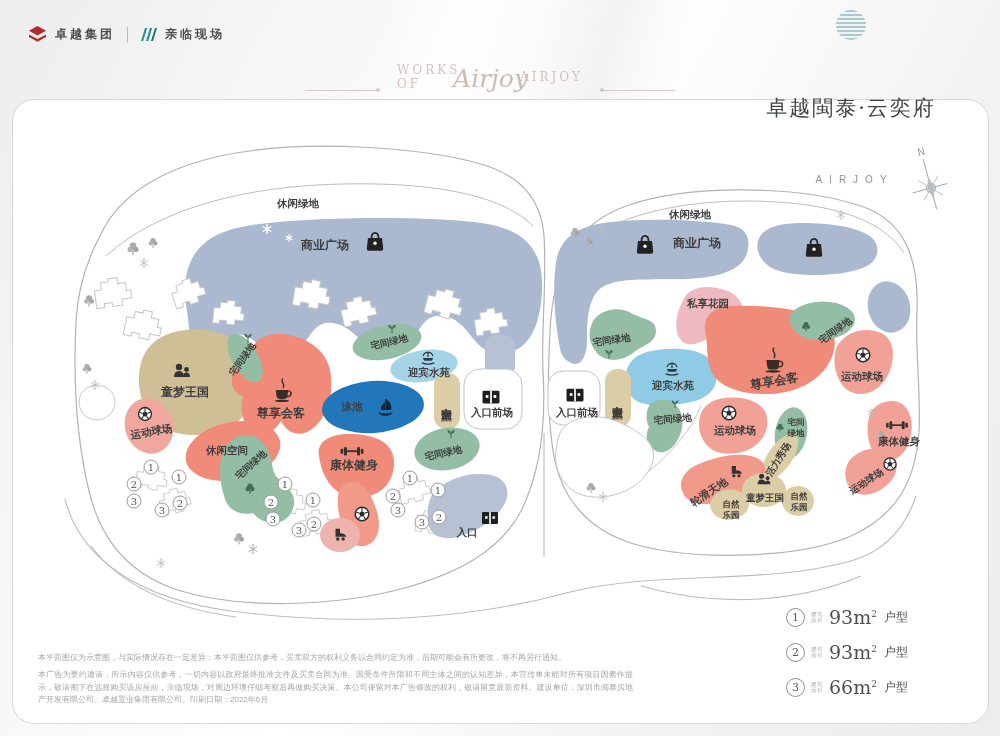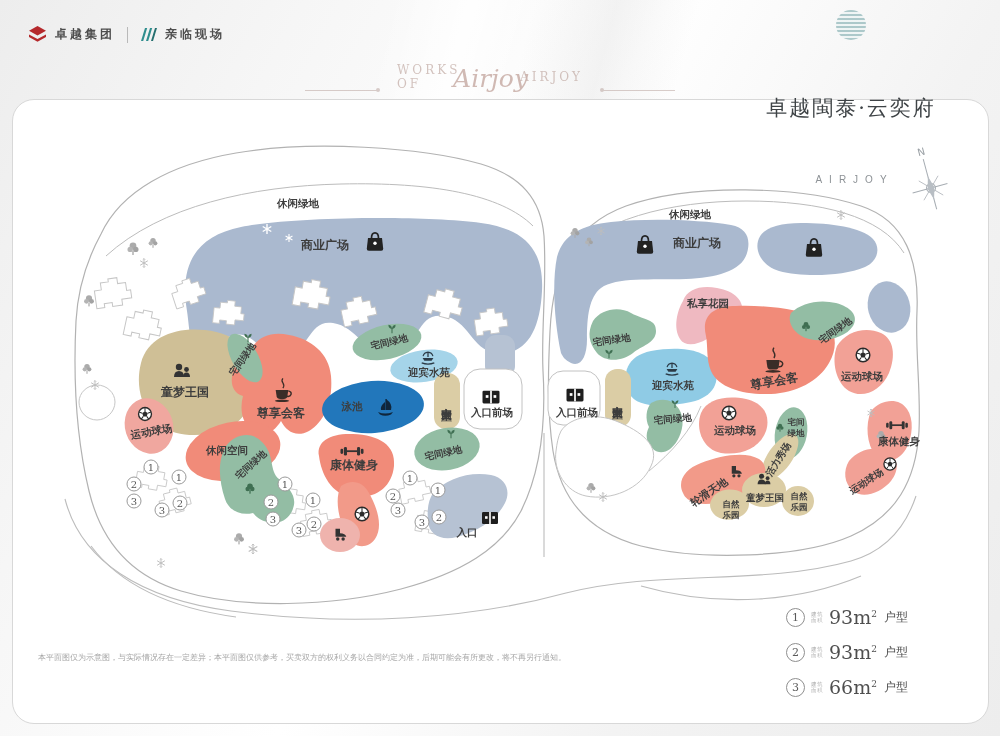--- a/index.html
+++ b/index.html
@@ -462,13 +462,14 @@
         <span>建筑</span>
         <span>面积</span>
       </span>
     <span class="lg-val"><span>66m</span><sup>2</sup></span>
     <span class="lg-suf">户型</span>
   </div>
 </div>
 
 <div class="disclaimer">
   <p>本平面图仅为示意图，与实际情况存在一定差异；本平面图仅供参考，买卖双方的权利义务以合同约定为准，后期可能会有所更改，将不再另行通知。</p>
+  <p>本广告为要约邀请，所示内容仅供参考，一切内容以政府最终批准文件及买卖合同为准。因受条件所限和不同主体之间的认知差异，本宣传单未能对所有项目因素作提示，敬请阁下在选择购买该房屋前，亲临现场，对周边环境仔细考察后再做购买决策。本公司保留对本广告修改的权利，敬请留意最新资料。建设单位：深圳市闽泰房地产开发有限公司、卓越置业集团有限公司。印刷日期：2022年6月</p>
 </div>
 
 </body></html>

